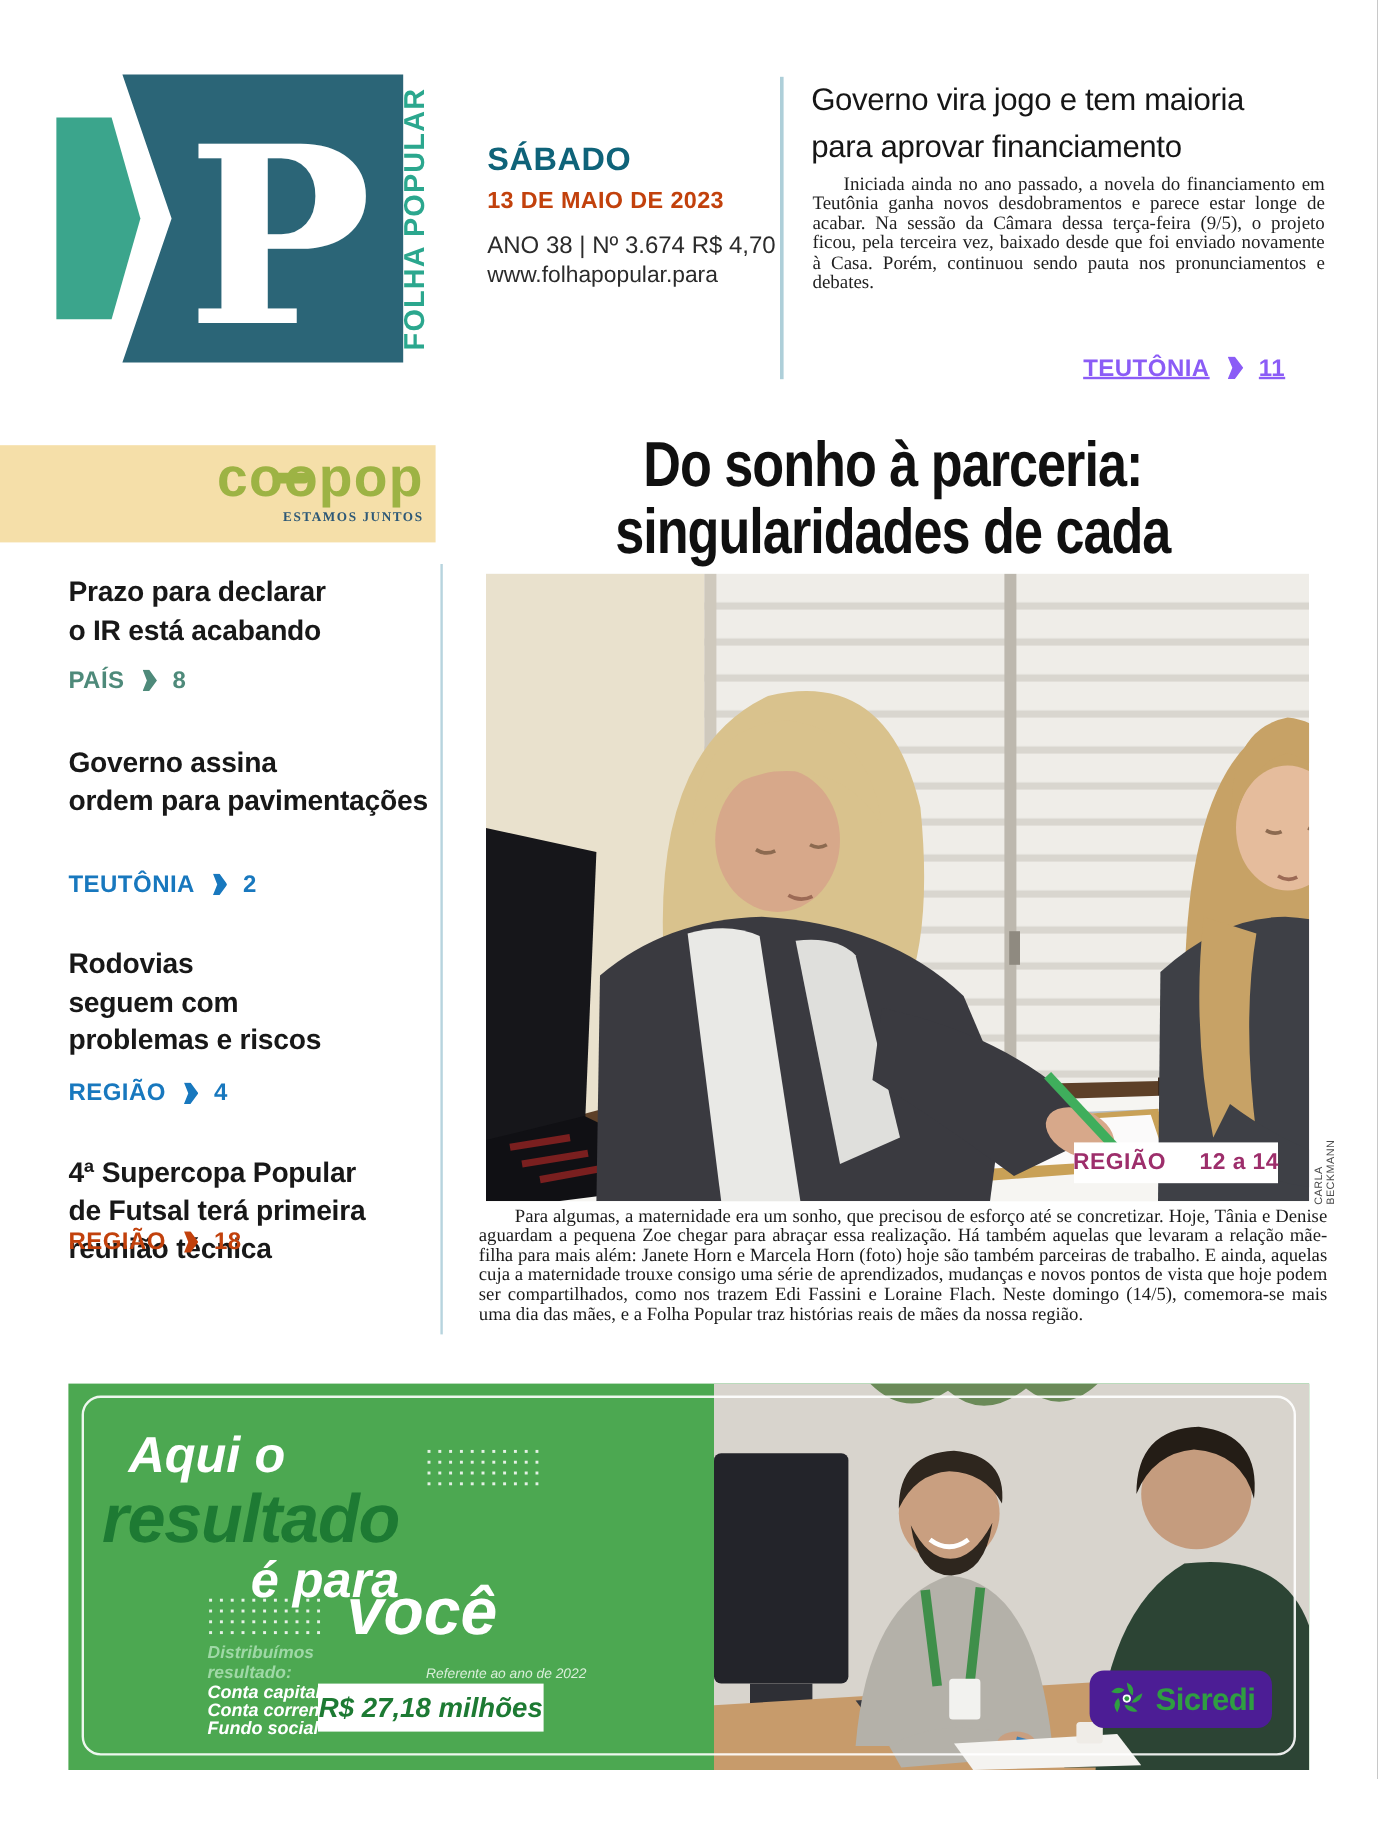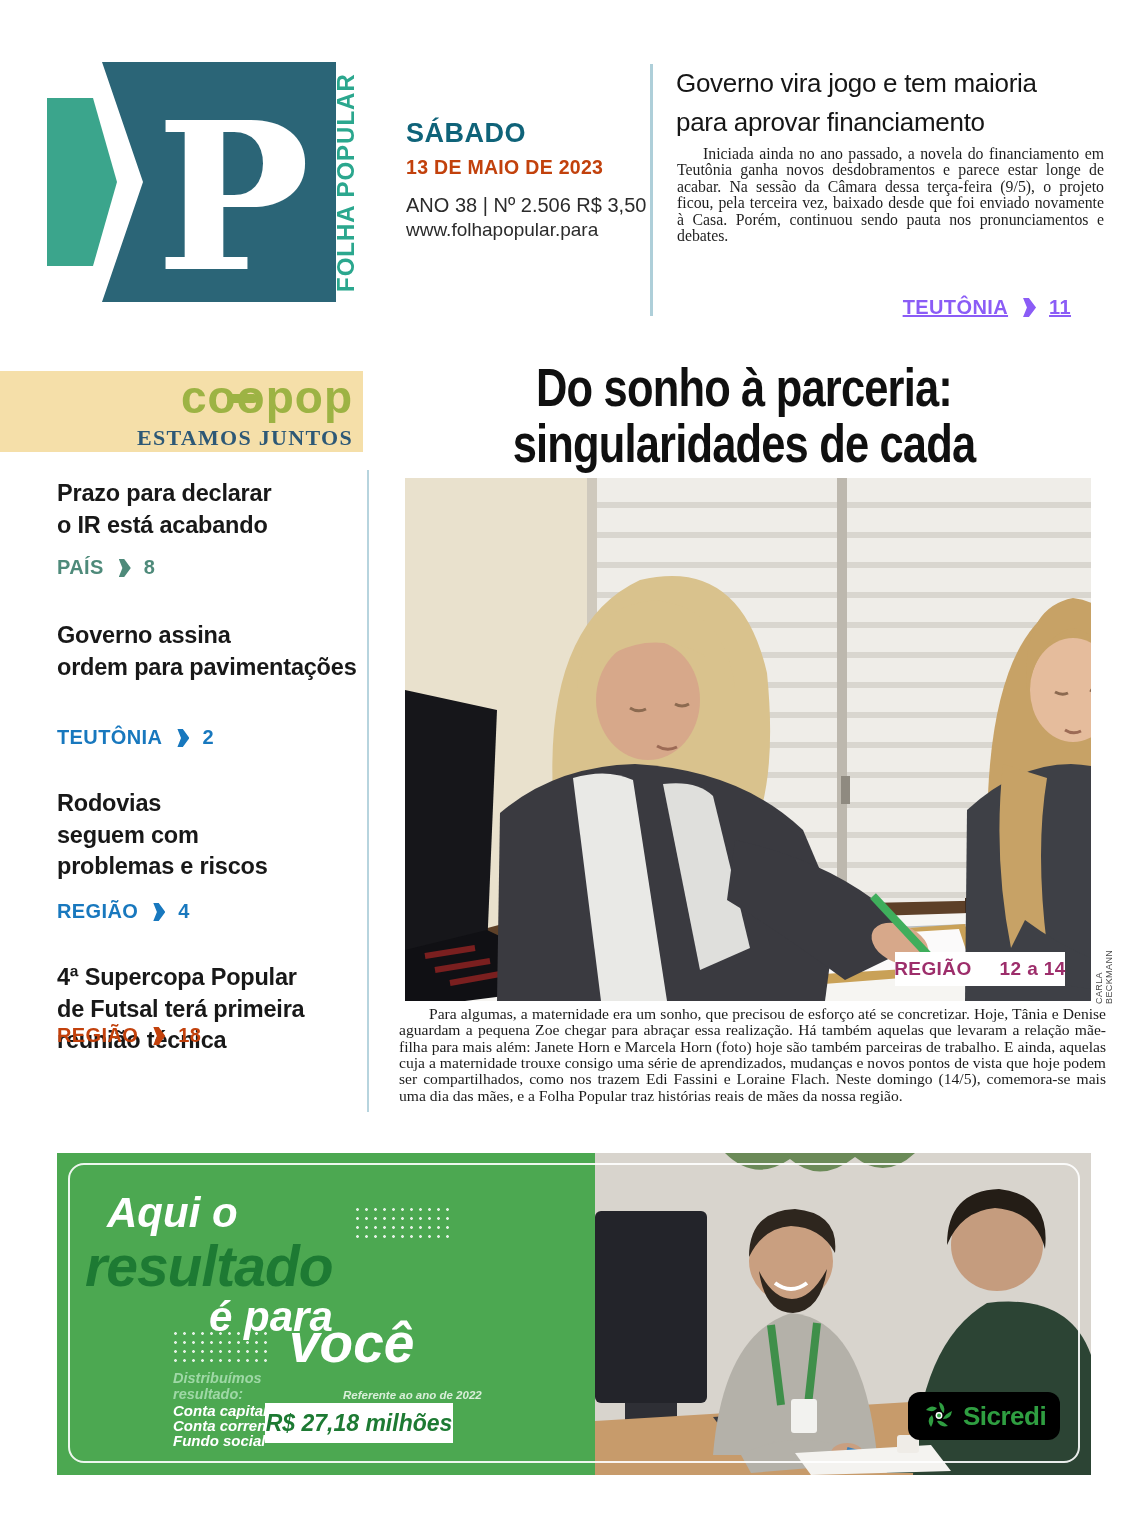--- a/index.html
+++ b/index.html
@@ -30,21 +30,21 @@
              clip-path:polygon(0 0,45% 0,100% 50%,45% 100%,0 100%,30% 50%);
              vertical-align:-3px;margin:0 13px 0 15px;}
   .ts-tag{left:678px;top:296px;width:393px;text-align:right;color:#e0522b;}
 
   
   .coopop{left:0;top:371px;width:363px;height:81px;background:#f5dfa9;}
   .coopop-brand{right:10px;top:2px;font-size:46px;font-weight:bold;color:#9db344;
                 letter-spacing:1px;line-height:1.05;}
   .coopop-link{left:228px;top:394px;width:30px;height:9px;background:#9db344;border-radius:5px;}
   .coopop-slogan{right:10px;top:54px;font-family:"Liberation Serif",serif;font-weight:bold;
-                 font-size:22px;color:#2d5876;letter-spacing:1.3px;}
+                 font-size:11px;color:#2d5876;letter-spacing:1.3px;}
 
   
   .sb-title{left:57px;width:300px;font-size:23.5px;font-weight:bold;color:#181818;
             line-height:1.35;letter-spacing:-.2px;}
   .sb-tag{left:57px;}
   .sb-tag .tag-arrow{width:12px;height:18px;}
   .vline-side{left:367px;top:470px;width:2px;height:642px;background:#b7d4de;}
 
   
   .main-head{left:374px;top:360px;width:740px;text-align:center;font-size:53px;font-weight:bold;
@@ -69,43 +69,43 @@
   .ad-l3{left:152px;top:140px;font-size:42px;font-weight:bold;font-style:italic;color:#ffffff;}
   .ad-l4{left:232px;top:158px;font-size:55px;font-weight:bold;font-style:italic;color:#ffffff;}
   .dots{background-image:radial-gradient(rgba(255,255,255,.85) 1.3px,transparent 1.5px);
         background-size:9px 9px;}
   .dots1{left:296px;top:52px;width:96px;height:34px;}
   .dots2{left:114px;top:176px;width:96px;height:34px;}
   .ad-dist{left:116px;top:218px;font-size:14.5px;font-weight:bold;font-style:italic;
            color:#9fd8a6;line-height:1.1;}
   .ad-accounts{left:116px;top:250px;font-size:15px;font-weight:bold;font-style:italic;
                color:#ffffff;line-height:1.0;}
-  .ad-ref{left:286px;top:236px;font-size:11.5px;font-style:italic;font-weight:bold;color:#d9efd9;}
+  .ad-ref{left:298px;top:236px;font-size:11.5px;font-style:italic;font-weight:normal;color:#d9efd9;}
   .ad-amount{left:208px;top:250px;width:188px;height:40px;background:#ffffff;display:flex;
              align-items:center;justify-content:center;font-size:23px;font-weight:bold;
              font-style:italic;color:#1d7a33;}
-  .sicredi-box{left:851px;top:239px;width:152px;height:48px;background:#000000;border-radius:12px;
+  .sicredi-box{left:851px;top:239px;width:152px;height:48px;background:#4c1d95;border-radius:12px;
                display:flex;align-items:center;justify-content:center;gap:7px;}
   .sicredi-text{font-size:26px;font-weight:bold;color:#2f9e41;letter-spacing:-.5px;}
 </style>
 </head>
 <body>
 
 <div class="page">
 
   <svg class="abs logo-svg" viewBox="0 0 316 245">
     <polygon points="2,38 48,38 72,122 48,206 2,206" fill="#3ba58c"></polygon>
     <path d="M57 2 L291 2 L291 242 L57 242 L98 122 Z" fill="#2b6577"></path>
     <text x="188" y="209" text-anchor="middle" font-family="DejaVu Serif, serif" font-weight="bold" font-size="205" fill="#ffffff">P</text>
   </svg>
   <div class="abs logo-name">FOLHA POPULAR</div>
 
   <div class="abs mh-day">SÁBADO</div>
   <div class="abs mh-date">13 DE MAIO DE 2023</div>
-  <div class="abs mh-edition">ANO 38 | Nº 2.506 R$ 3,50</div>
+  <div class="abs mh-edition">ANO 38 | Nº 3.674 R$ 4,70</div>
   <div class="abs mh-site">www.folhapopular.para</div>
   <div class="abs vline-top"></div>
 
   <div class="abs ts-head preline">Governo vira jogo e tem maioria
 para aprovar financiamento</div>
   <div class="abs ts-body">
     <p>Iniciada ainda no ano passado, a novela do financiamento em Teutônia ganha novos desdobramentos e parece estar longe de acabar. Na sessão da Câmara dessa terça-feira (9/5), o projeto ficou, pela terceira vez, baixado desde que foi enviado novamente à Casa. Porém, continuou sendo pauta nos pronunciamentos e debates.</p>
   </div>
   <div class="abs ts-tag tagline" style="color: #8b5cf6; text-decoration: underline;">
     <span>TEUTÔNIA</span><span class="tag-arrow"></span><span>11</span>

